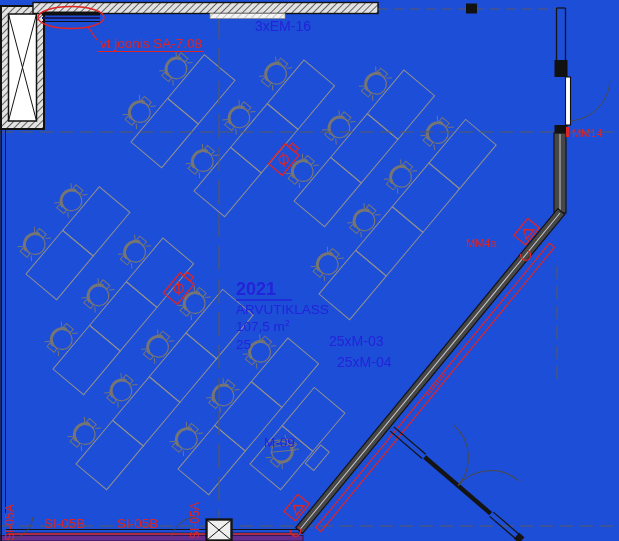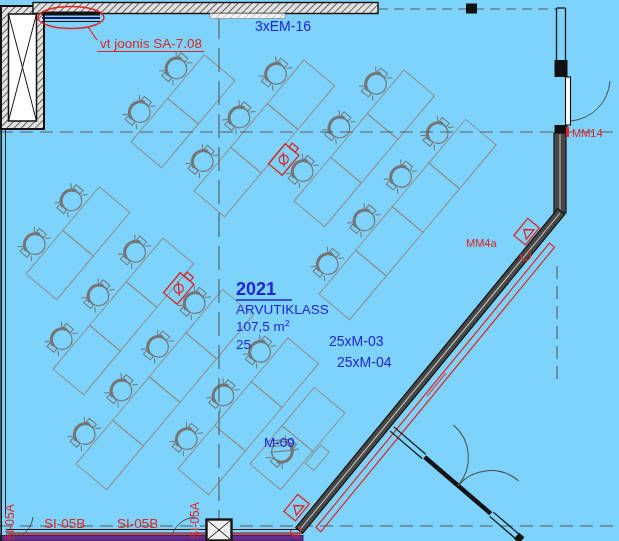--- a/index.html
+++ b/index.html
@@ -1,16 +1,16 @@
 <!DOCTYPE html>
 <html><head>
 <meta charset="utf-8">
 <style>
   html,body{margin:0;padding:0;background:#ffffff;}
-  #plan-wrap{width:619px;height:541px;position:relative;background:#7dd3fc;overflow:hidden;}
+  #plan-wrap{width:619px;height:541px;position:relative;background:#1d4ed8;overflow:hidden;}
   svg{display:block;}
   svg text{font-family:"Liberation Sans","DejaVu Sans",sans-serif;}
   .blu{fill:#2323d9;}
   .red{fill:#e02423;}
   .bold{font-weight:700;}
   .f18{font-size:18px;}
   .f14{font-size:14px;}
   .f13{font-size:13.5px;}
   .f12{font-size:12px;}
   .f11{font-size:11px;}

